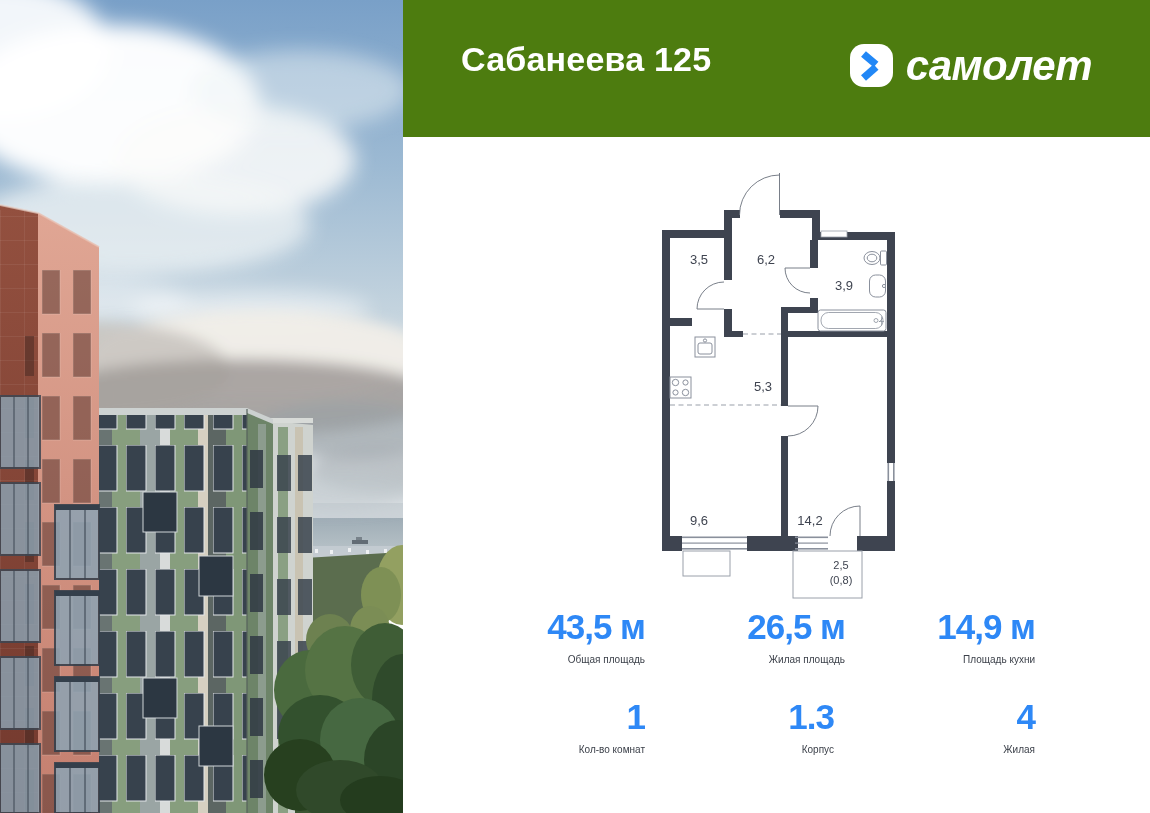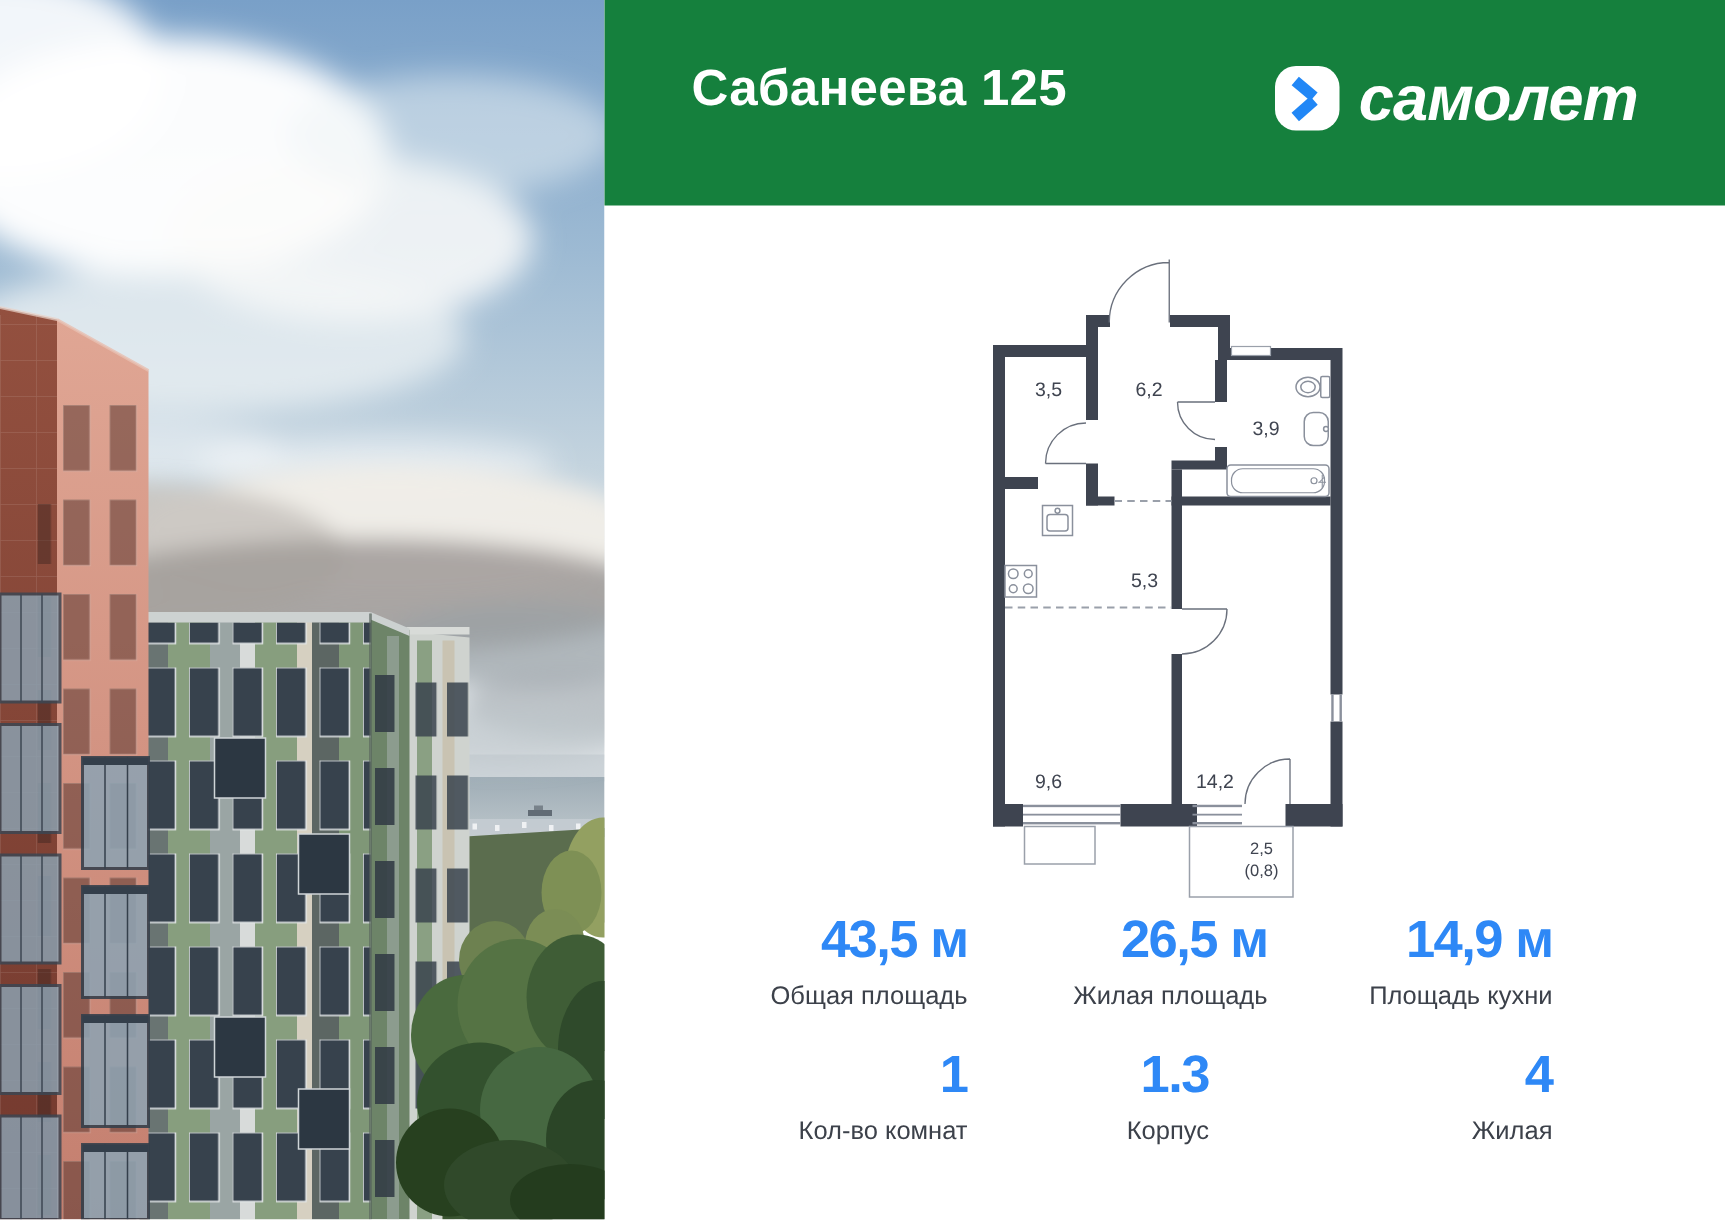--- a/index.html
+++ b/index.html
@@ -14,21 +14,21 @@
               align-items:center;justify-content:center;}
   .logo-badge svg{display:block;}
   .logo-text{margin-left:13px;font-size:42px;font-weight:700;color:#ffffff;line-height:43px;
              letter-spacing:-.5px;font-style:italic;}
   .plan{position:absolute;left:640px;top:155px;width:310px;height:460px;}
   .plan text{font-family:"Liberation Sans",sans-serif;fill:#3f4450;}
   .room-lbl{font-size:13px;}
   .balc-lbl{font-size:11px;fill:#5c616b;}
   .stat{position:absolute;width:190px;text-align:right;}
   .stat .num{font-size:35px;font-weight:700;letter-spacing:-1px;line-height:38px;white-space:nowrap;}
-  .stat .lbl{font-size:17px;color:#3c414a;margin-top:8px;white-space:nowrap;}
+  .stat .lbl{font-size:10px;color:#3c414a;margin-top:8px;white-space:nowrap;}
 </style>
 </head>
 <body>
 
 <div class="stage">
 
   <svg class="photo" viewBox="0 0 403 813" preserveAspectRatio="none">
     <defs>
       <linearGradient id="skyg" x1="0" y1="0" x2="0" y2="1">
         <stop offset="0" stop-color="#79a0c8"></stop>
@@ -223,21 +223,21 @@
           </g>
         <g transform="translate(0,744)">
             <rect width="40" height="69" fill="#8ba0af" opacity=".85" stroke="#3c4652" stroke-width="2"></rect>
             <line x1="14" y1="0" x2="14" y2="69" stroke="#3c4652"></line>
             <line x1="28" y1="0" x2="28" y2="69" stroke="#3c4652"></line>
           </g>
       </g>
     </g>
   </svg>
 
-  <div class="header" style="background:#15803d">
+  <div class="header" style="background:#4d7c0f">
     <div class="title">Сабанеева 125</div>
     <div class="logo">
       <span class="logo-badge">
         <svg width="43" height="43" viewBox="0 0 43 43">
           <line x1="13.5" y1="10" x2="26" y2="20.5" stroke="#2187f6" stroke-width="7.5"></line>
           <line x1="26" y1="23" x2="13.5" y2="34" stroke="#2187f6" stroke-width="7.5"></line>
         </svg>
       </span>
       <span class="logo-text">самолет</span>
     </div>
@@ -349,21 +349,21 @@
     <div class="lbl">Жилая площадь</div>
   </div>
   <div class="stat" style="left:845px;top:608px;">
     <div class="num" style="color:#2e88f6">14,9 м</div>
     <div class="lbl">Площадь кухни</div>
   </div>
   <div class="stat" style="left:455px;top:698px;">
     <div class="num" style="color:#2e88f6">1</div>
     <div class="lbl">Кол-во комнат</div>
   </div>
-  <div class="stat" style="left:616px;top:698px;">
+  <div class="stat" style="left:644px;top:698px;">
     <div class="num" style="color:#2e88f6">1.3</div>
     <div class="lbl">Корпус</div>
   </div>
   <div class="stat" style="left:845px;top:698px;">
     <div class="num" style="color:#2e88f6">4</div>
     <div class="lbl">Жилая</div>
   </div>
 
 </div>
 

